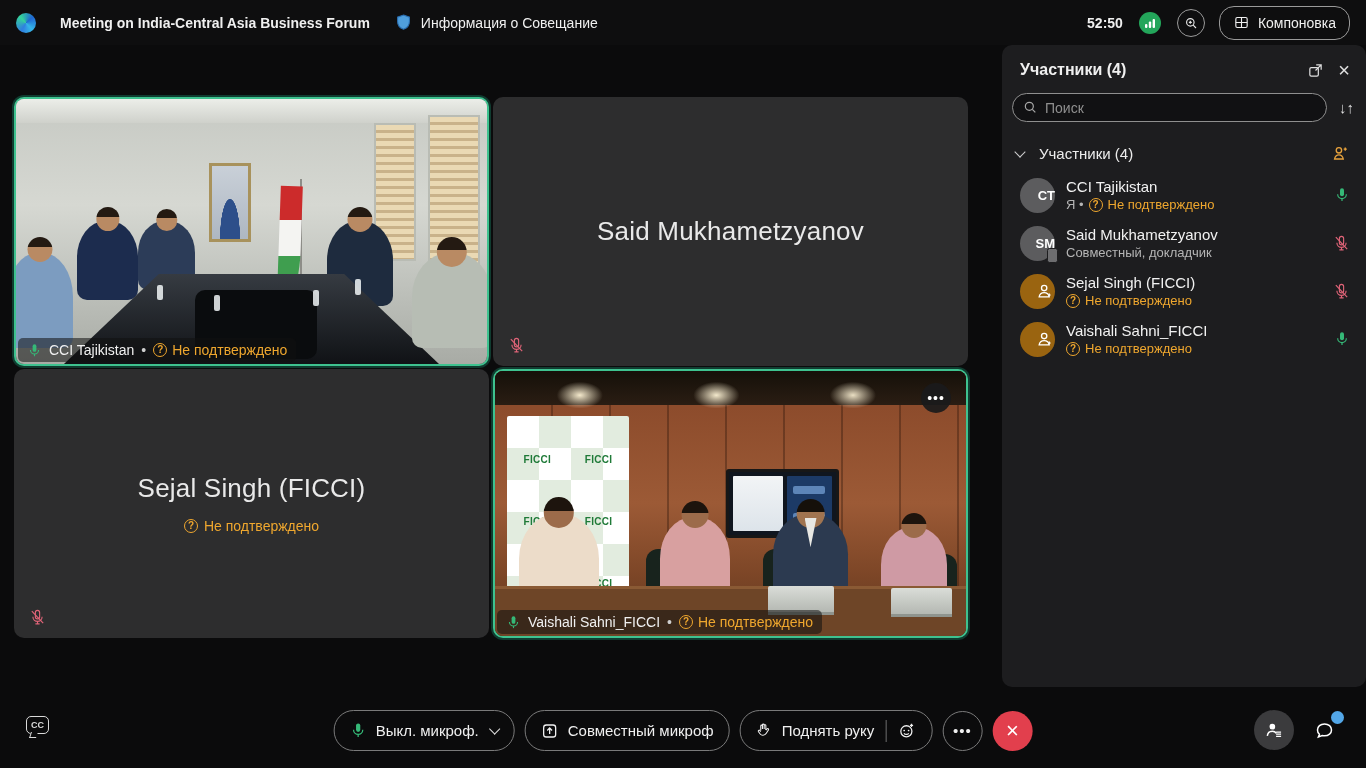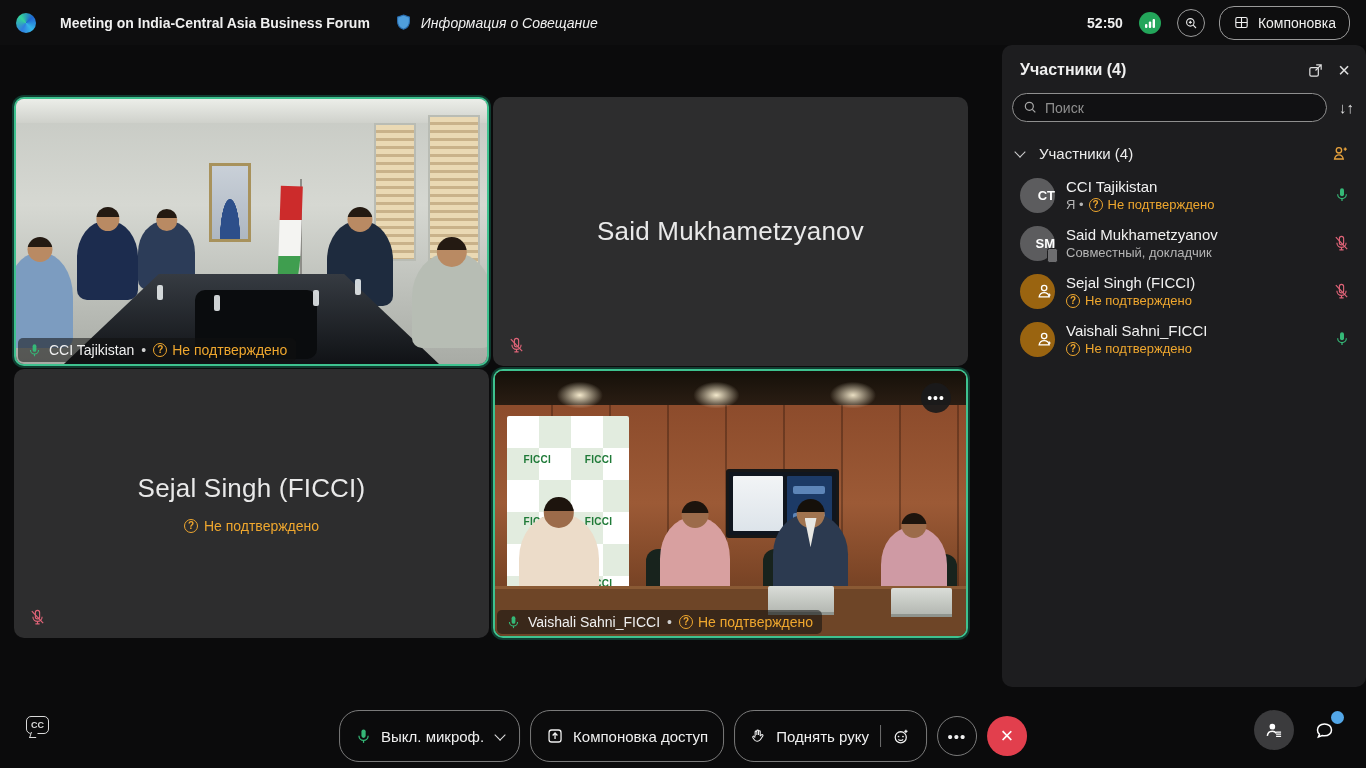--- a/index.html
+++ b/index.html
@@ -10,21 +10,21 @@
     color:#f0f0f0;
     position:relative;
   }
   svg { display:block; }
 
   
   .top-bar{position:absolute;top:0;left:0;right:0;height:45px;display:flex;align-items:center;padding:0 16px;background:#0e0e0f;}
   .webex-logo{width:20px;height:20px;border-radius:50%;background:conic-gradient(from 210deg,#2f7fe0,#35d39a 30%,#1f67d2 55%,#35b6e8 80%,#2f7fe0);}
   .meeting-title{margin-left:24px;font-size:14px;font-weight:700;white-space:nowrap;}
   .info-group{display:flex;align-items:center;margin-left:24px;gap:8px;cursor:default;}
-  .info-label{font-size:14px;white-space:nowrap;font-style:italic;}
+  .info-label{font-size:14px;white-space:nowrap;}
   .top-spacer{flex:1;}
   .timer{font-size:14px;font-weight:700;margin-right:16px;}
   .signal-badge{width:22px;height:22px;border-radius:50%;background:#23a55a;display:flex;align-items:center;justify-content:center;margin-right:16px;}
   .circle-btn{width:28px;height:28px;border-radius:50%;border:1.5px solid #9a9a9a;display:flex;align-items:center;justify-content:center;background:transparent;color:#e8e8e8;}
   .layout-btn{margin-left:14px;height:30px;border-radius:15px;border:1.5px solid #9a9a9a;display:flex;align-items:center;gap:8px;padding:16px 13px;background:transparent;color:#f0f0f0;font-size:14px;white-space:nowrap;justify-content:center;}
 
   
   .video-grid{position:absolute;left:14px;top:97px;width:954px;height:541px;display:grid;grid-template-columns:1fr 1fr;grid-template-rows:1fr 1fr;gap:3px 4px;}
   .tile{position:relative;background:#2d2d2e;border-radius:10px;overflow:hidden;}
   .tile.active{border:2px solid #3ec28f;box-shadow:0 0 0 2px rgba(17,73,57,.8);}
@@ -119,21 +119,21 @@
   .p-sub .gray{color:#b5b5b5;}
   .p-sub .orange{color:#efa72e;}
   .row-mic{margin-left:10px;background:none;border:none;display:flex;}
 
   
   .toolbar{position:absolute;left:0;right:0;bottom:0;height:76px;}
   .cc-btn{position:absolute;left:26px;top:24px;background:none;border:none;color:#dadada;display:flex;align-items:flex-end;}
   .cc-box{border:1.6px solid #dadada;border-radius:5px;font-size:9px;font-weight:700;padding:3px 4px;position:relative;color:#dadada;}
   .cc-box::after{content:"";position:absolute;left:3px;bottom:-5px;width:6px;height:5px;background:#0b0b0c;border-left:1.6px solid #dadada;border-bottom:1.6px solid #dadada;transform:skewX(-18deg);}
   .tb-center{position:absolute;left:50%;top:18px;transform:translateX(-50%);display:flex;align-items:center;gap:10px;}
-  .pill-btn{height:52px;border-radius:20px;border:1px solid #7a7a7a;background:transparent;color:#f0f0f0;font-size:15px;display:flex;align-items:center;gap:9px;padding:0 15px;white-space:nowrap;position:relative;font-family:inherit;}
+  .pill-btn{height:41px;border-radius:20px;border:1px solid #7a7a7a;background:transparent;color:#f0f0f0;font-size:15px;display:flex;align-items:center;gap:9px;padding:0 15px;white-space:nowrap;position:relative;font-family:inherit;}
   .pill-btn .dd{width:8px;height:8px;border-right:1.6px solid #e0e0e0;border-bottom:1.6px solid #e0e0e0;transform:rotate(45deg);margin:-3px 0 0 3px;}
   .vdivider{width:1px;height:22px;background:#6e6e6e;margin:0 2px;}
   .round-btn{width:40px;height:40px;border-radius:50%;border:1px solid #7a7a7a;background:transparent;color:#f0f0f0;display:flex;align-items:center;justify-content:center;font-size:15px;letter-spacing:1px;}
   .leave-btn{width:40px;height:40px;border-radius:50%;border:none;background:#e23f4d;color:#fff;font-size:22px;font-weight:400;display:flex;align-items:center;justify-content:center;line-height:1;}
   .sparkles{position:absolute;top:-10px;right:-4px;}
   .tb-right{position:absolute;right:22px;top:18px;display:flex;align-items:center;gap:10px;}
   .panelbtn{width:40px;height:40px;border-radius:50%;border:none;background:#3b3b3d;color:#fff;display:flex;align-items:center;justify-content:center;}
   .chatbtn{width:40px;height:40px;border-radius:50%;border:none;background:transparent;color:#fff;display:flex;align-items:center;justify-content:center;position:relative;}
   .chat-dot{position:absolute;top:1px;right:0;width:13px;height:13px;border-radius:50%;background:#53a7e8;}
   .mic-on{color:#35b877;}
@@ -446,21 +446,21 @@
       <span>Выкл. микроф.</span>
       <span class="dd"></span>
     </button>
 
 
     <button class="pill-btn">
       <svg width="18" height="18" viewBox="0 0 24 24" fill="none" stroke="#f0f0f0" stroke-width="1.7">
           <rect x="4" y="4" width="16" height="16" rx="3.5"></rect>
           <path d="M12 16V8.5M8.8 11.3L12 8l3.2 3.3"></path>
         </svg>
-      <span>Компоновка доступ</span>
+      <span>Совместный микроф</span>
     </button>
 
     <button class="pill-btn">
       <svg width="17" height="17" viewBox="0 0 24 24" fill="none" stroke="#f0f0f0" stroke-width="1.5">
           <path d="M7.2 12V5.6a1.2 1.2 0 0 1 2.4 0V10M9.6 10V4.2a1.2 1.2 0 0 1 2.4 0V10M12 10V5a1.2 1.2 0 0 1 2.4 0v6.4"></path>
           <path d="M14.4 11.4l1.6-1.8a1.3 1.3 0 0 1 2 1.6l-3 4.8a5.6 5.6 0 0 1-7.6 1.8c-1-.7-2-2-2.6-3l-.9-1.5a1.2 1.2 0 0 1 2-1.3l1.3 1.6"></path>
         </svg>
       <span>Поднять руку</span>
       <span class="vdivider"></span>
       <svg width="19" height="19" viewBox="0 0 24 24" fill="none" stroke="#f0f0f0" stroke-width="1.6">

